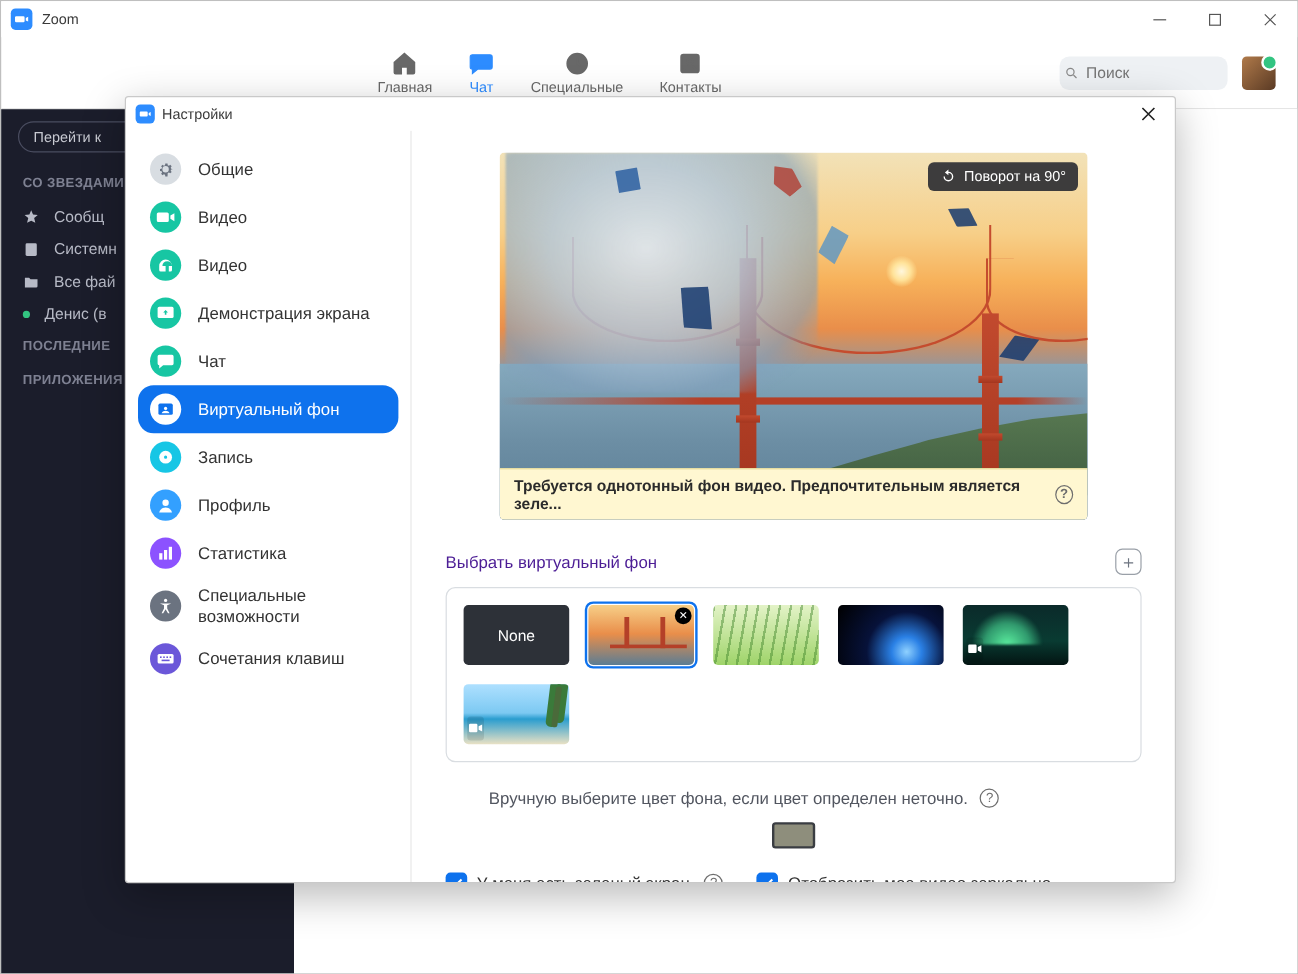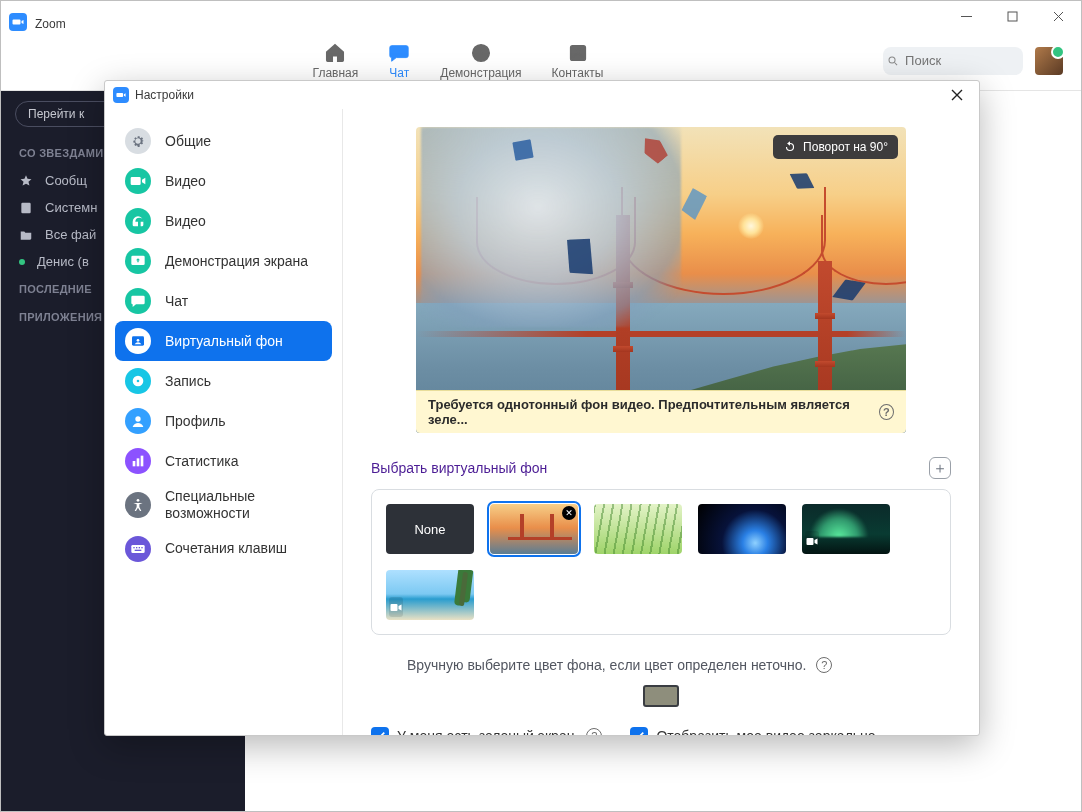--- a/index.html
+++ b/index.html
@@ -1,20 +1,20 @@
 <!DOCTYPE html>
 <html><head>
 <meta charset="utf-8">
 <style>
 * { margin: 0; padding: 0; box-sizing: border-box; font-family: "Segoe UI", Arial, sans-serif; }
 body { background: #f0f0f0; width: 1082px; height: 812px; overflow: hidden; position: relative; }
 
 
 .app-window { width: 1082px; height: 812px; background: #fff; border: 1px solid #bfbfbf; display: flex; flex-direction: column; }
-.titlebar { height: 30px; display: flex; align-items: flex-end; padding-left: 8px; background: #fff; }
+.titlebar { height: 30px; display: flex; align-items: center; padding-left: 8px; background: #fff; }
 .titlebar .zoom-logo { width: 18px; height: 18px; background: #2D8CFF; border-radius: 4px; display: flex; align-items: center; justify-content: center; margin-right: 8px; }
 .titlebar .zoom-logo svg { width: 12px; height: 12px; fill: #fff; }
 .titlebar-title { font-size: 12px; color: #3a3a3a; }
 .titlebar-spacer { flex: 1; }
 .win-btn { width: 46px; height: 30px; display: flex; align-items: center; justify-content: center; color: #555; font-size: 13px; }
 
 
 .main-nav { height: 60px; display: flex; align-items: center; border-bottom: 1px solid #e5e5e5; padding: 0 18px; }
 .main-nav-spacer-left { flex: 0.9; }
 .nav-items { display: flex; gap: 30px; margin-left: 42px; }
@@ -45,21 +45,21 @@
 .dialog-titlebar { height: 28px; display: flex; align-items: center; padding: 0 6px 0 8px; }
 .dialog-titlebar .zoom-logo { width: 16px; height: 16px; background: #2D8CFF; border-radius: 4px; display: flex; align-items: center; justify-content: center; margin-right: 6px; }
 .dialog-titlebar .zoom-logo svg { width: 10px; height: 10px; fill: #fff; }
 .dialog-title { font-size: 12px; color: #3a3a3a; }
 .dialog-close { width: 32px; height: 26px; display: flex; align-items: center; justify-content: center; color: #333; margin-left: auto; }
 .dialog-body { flex: 1; display: flex; min-height: 0; }
 
 
 .settings-sidebar { width: 238px; border-right: 1px solid #e8e8e8; padding: 12px 10px; overflow-y: auto; }
 .s-item { display: flex; align-items: center; gap: 14px; padding: 7px 10px; border-radius: 8px; cursor: pointer; color: #333; font-size: 14px; }
-.s-item.active { background: #0E72ED; color: #fff; }
+.s-item.active { background: #0E72ED; color: #fff; border-radius: 13px; }
 .s-item .s-icon { width: 26px; height: 26px; border-radius: 50%; display: flex; align-items: center; justify-content: center; flex-shrink: 0; }
 .s-item .s-icon svg { width: 16px; height: 16px; fill: #fff; }
 .s-item.s-general .s-icon { background: #d8dde2; }
 .s-item.s-general .s-icon svg { fill: #6b7380; }
 .s-item.s-video .s-icon { background: #17c6a3; }
 .s-item.s-audio .s-icon { background: #17c6a3; }
 .s-item.s-share .s-icon { background: #17c6a3; }
 .s-item.s-chat .s-icon { background: #17c6a3; }
 .s-item.s-vb .s-icon { background: #fff; }
 .s-item.s-vb .s-icon svg { fill: #0E72ED; }
@@ -185,21 +185,21 @@
           </span>
         <span class="nav-item-label">Чат</span>
       </div>
       <div class="nav-item">
         <span class="icon-wrap">
             <svg viewBox="0 0 24 24" fill="none">
               <circle cx="12" cy="12" r="9" stroke="currentColor" stroke-width="1.7"></circle>
               <path d="M12 7v5l3 2" stroke="currentColor" stroke-width="1.7"></path>
             </svg>
           </span>
-        <span class="nav-item-label">Демонстрация</span>
+        <span class="nav-item-label">Специальные</span>
       </div>
       <div class="nav-item">
         <span class="icon-wrap">
             <svg viewBox="0 0 24 24" fill="none">
               <rect x="4" y="4" width="16" height="16" rx="2" stroke="currentColor" stroke-width="1.7"></rect>
               <circle cx="12" cy="10" r="2.4" stroke="currentColor" stroke-width="1.7"></circle>
               <path d="M7 17c1-2 3-3 5-3s4 1 5 3" stroke="currentColor" stroke-width="1.7"></path>
             </svg>
           </span>
         <span class="nav-item-label">Контакты</span>

